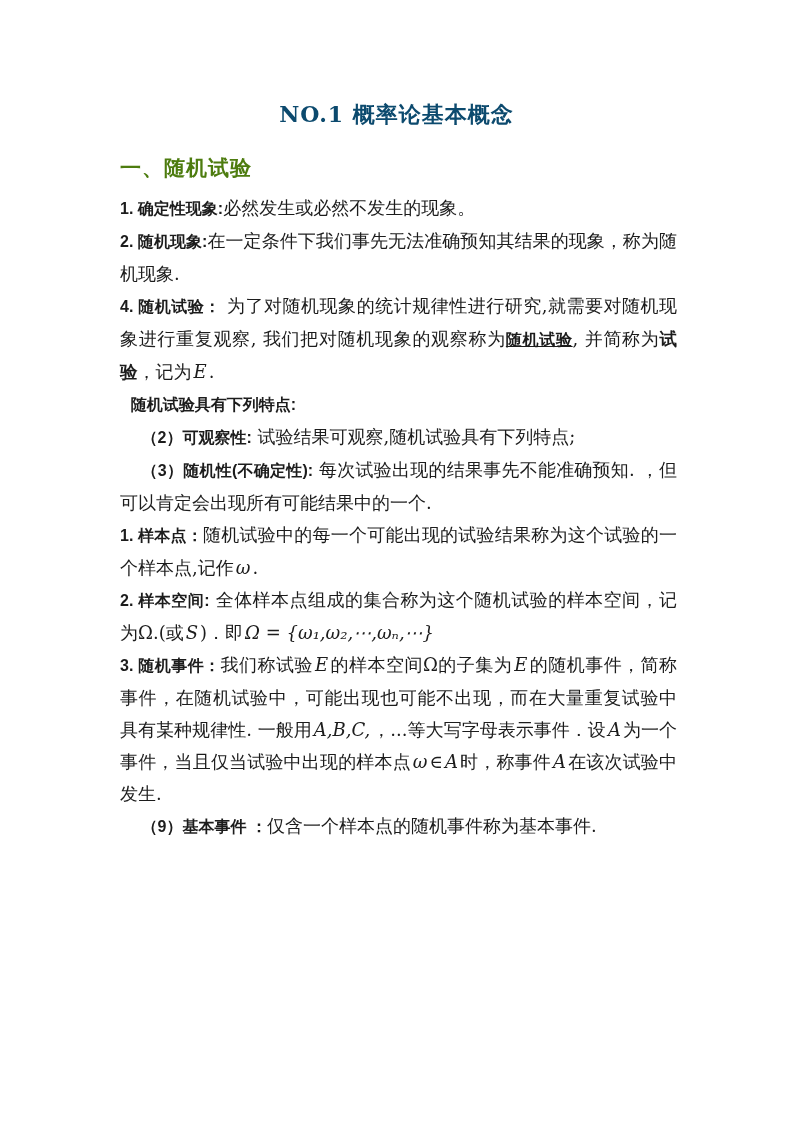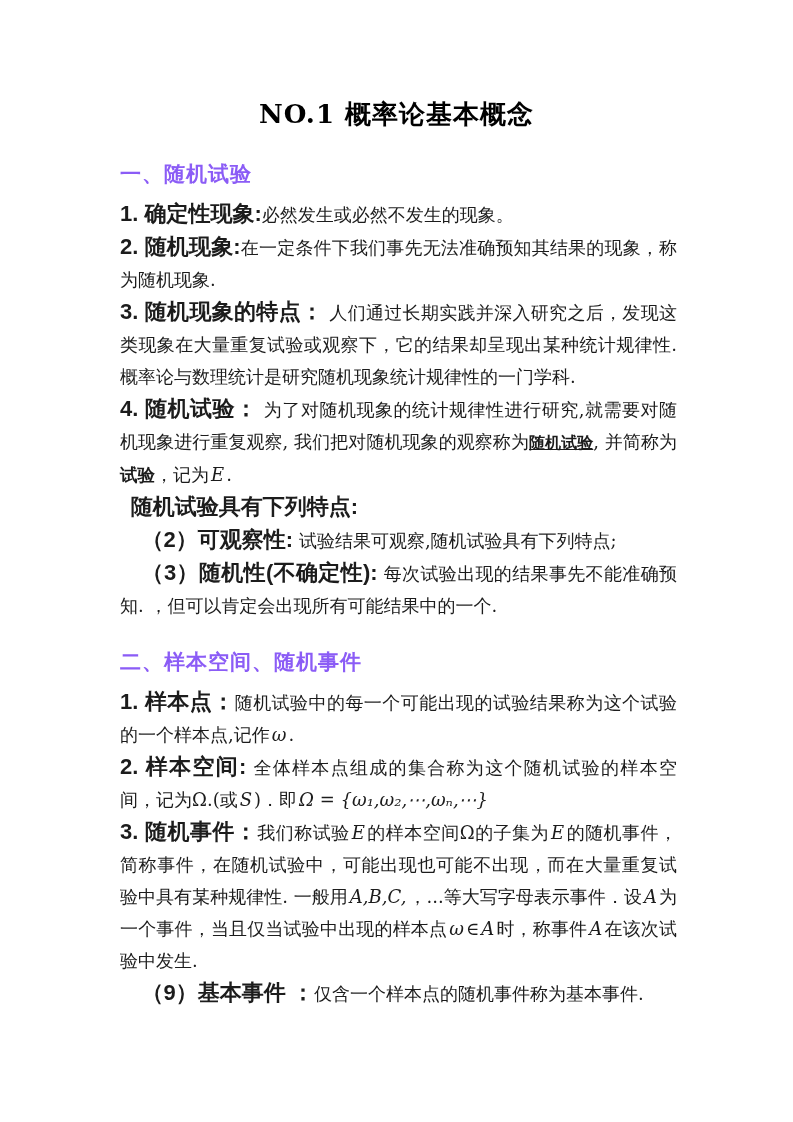--- a/index.html
+++ b/index.html
@@ -14,47 +14,47 @@
     color: #1c1c1c;
   }
   .content {
     box-sizing: border-box;
     width: 100%;
     padding: 0 116px 0 120px;
   }
   .doc-title {
     margin: 0;
     padding-top: 94px;
-    font-size: 26px;
+    font-size: 22px;
     line-height: 40px;
     font-weight: bold;
     text-align: center;
-    color: #000000;
+    color: #0c4a6e;
     letter-spacing: 1px;
   }
   .sec-heading {
-    margin: 26px 0 10px 0;
+    margin: 20px 0 10px 0;
     font-size: 21px;
     line-height: 28px;
     font-weight: bold;
-    color: #8b5cf6;
+    color: #4d7c0f;
     font-family: "Liberation Sans", "DejaVu Sans", sans-serif;
     letter-spacing: 1px;
   }
   p.body {
     margin: 0;
     font-size: 18px;
     line-height: 32px;
     text-align: justify;
     text-justify: inter-character;
   }
   .lead {
     font-weight: bold;
     font-family: "Liberation Sans", "DejaVu Sans", sans-serif;
-    font-size: 22px;
+    font-size: 16px;
   }
   .em {
     font-weight: bold;
     font-family: "Liberation Sans", "DejaVu Sans", sans-serif;
     font-size: 17.5px;
   }
   .emu {
     font-weight: bold;
     text-decoration: underline;
     font-family: "Liberation Sans", "DejaVu Sans", sans-serif;
@@ -75,32 +75,30 @@
   <h1 class="doc-title">NO.1 概率论基本概念</h1>
 
   <div class="content">
 
     <h2 class="sec-heading">一、随机试验</h2>
 
     <p class="body"><span class="lead">1. 确定性现象:</span><span>必然发生或必然不发生的现象。</span></p>
 
     <p class="body"><span class="lead">2. 随机现象:</span><span>在一定条件下我们事先无法准确预知其结果的现象，称为随机现象.</span></p>
 
-    <p class="body"><span class="lead">3. 随机现象的特点：</span><span> 人们通过长期实践并深入研究之后，发现这类现象在大量重复试验或观察下，它的结果却呈现出某种统计规律性.概率论与数理统计是研究随机现象统计规律性的一门学科.</span></p>
 
     <p class="body"><span class="lead">4. 随机试验：</span><span>  为了对随机现象的统计规律性进行研究,就需要对随机现象进行重复观察, 我们把对随机现象的观察称为</span><span class="emu">随机试验</span><span>, 并简称为</span><span class="em">试验</span><span>，记为</span><span class="v">E</span><span>.</span></p>
 
     <p class="body indent1"><span class="lead">随机试验具有下列特点:</span></p>
 
 
     <p class="body indent2"><span class="lead">（2）可观察性:</span><span> 试验结果可观察,随机试验具有下列特点;</span></p>
 
     <p class="body indent2"><span class="lead">（3）随机性(不确定性):</span><span> 每次试验出现的结果事先不能准确预知. ，但可以肯定会出现所有可能结果中的一个.</span></p>
 
-    <h2 class="sec-heading">二、样本空间、随机事件</h2>
 
     <p class="body"><span class="lead">1. 样本点：</span><span>随机试验中的每一个可能出现的试验结果称为这个试验的一个样本点,记作</span><span class="v">ω</span><span>.</span></p>
 
     <p class="body"><span class="lead">2. 样本空间:</span><span> 全体样本点组成的集合称为这个随机试验的样本空间，记为</span><span>Ω</span><span>.(或</span><span class="v">S</span><span>)．即</span><span class="v">Ω = {ω₁,ω₂,⋯,ωₙ,⋯}</span></p>
 
     <p class="body"><span class="lead">3. 随机事件：</span><span>我们称试验</span><span class="v">E</span><span>的样本空间</span><span>Ω</span><span>的子集为</span><span class="v">E</span><span>的随机事件，简称事件，在随机试验中，可能出现也可能不出现，而在大量重复试验中具有某种规律性. 一般用</span><span class="v">A,B,C,</span><span>，...等大写字母表示事件．设</span><span class="v">A</span><span>为一个事件，当且仅当试验中出现的样本点</span><span class="v">ω</span><span>∈</span><span class="v">A</span><span>时，称事件</span><span class="v">A</span><span>在该次试验中发生.</span></p>
 
 
     <p class="body indent2"><span class="lead">（9）基本事件 ：</span><span>仅含一个样本点的随机事件称为基本事件.</span></p>
 

